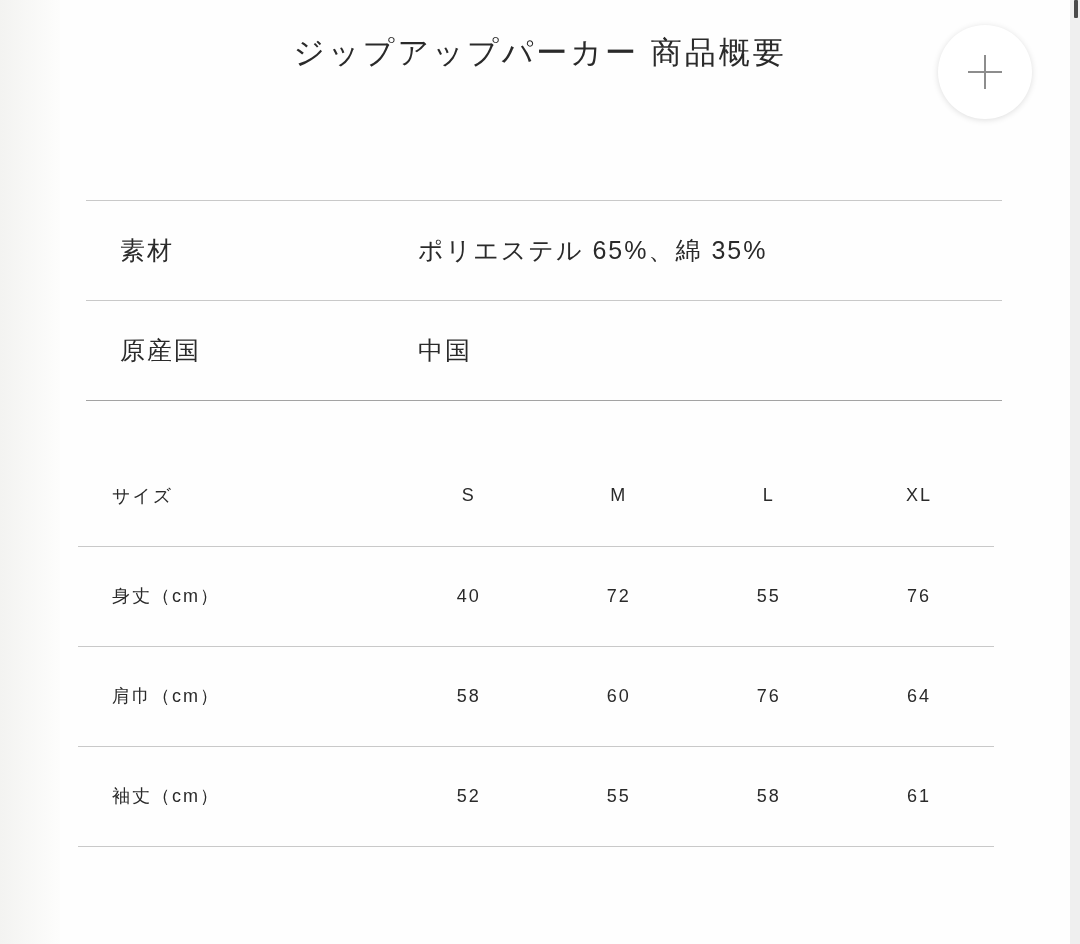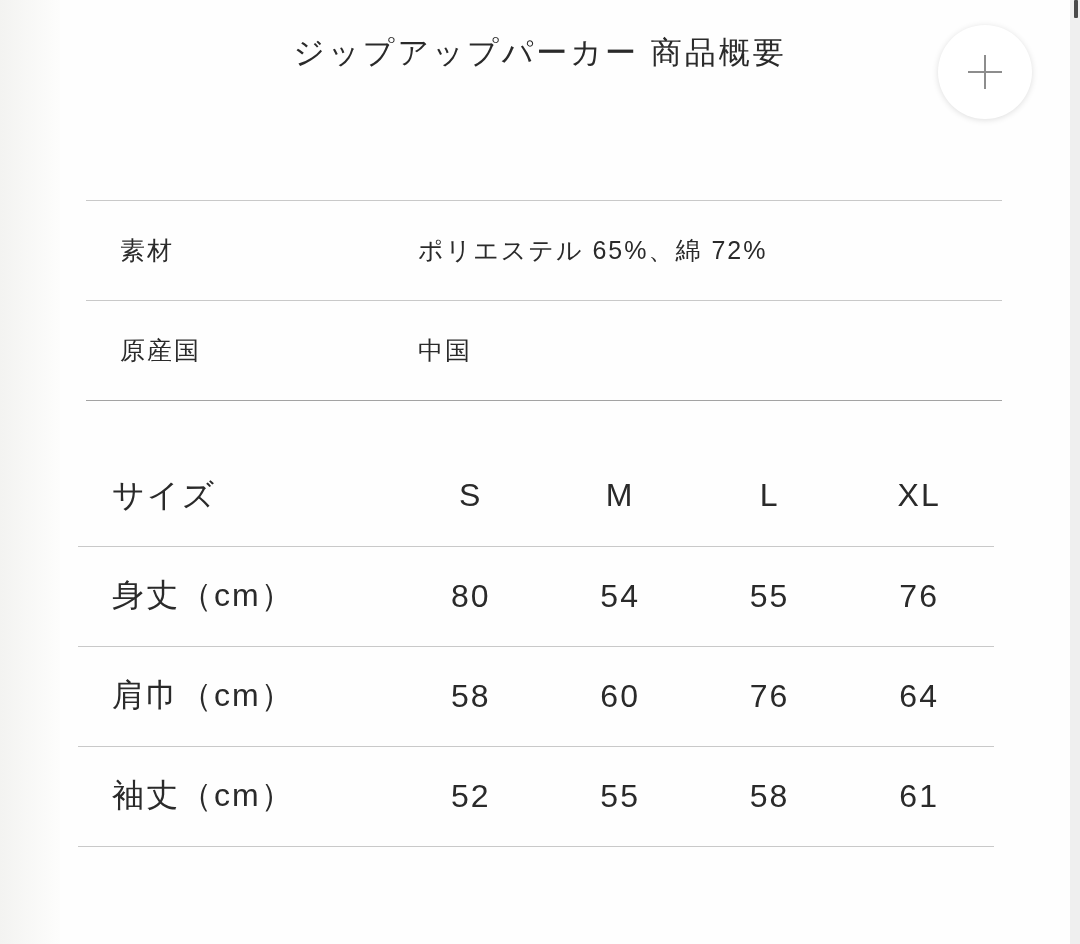--- a/index.html
+++ b/index.html
@@ -128,21 +128,21 @@
     position: absolute;
     left: 78px;
     top: 446px;
     width: 916px;
     border-collapse: collapse;
   }
   .size-table tr { height: 100px; }
   .size-table th, .size-table td {
     border-bottom: 1px solid #c9c9c9;
     font-weight: 500;
-    font-size: 32px;
+    font-size: 18px;
     letter-spacing: 2px;
     color: #2a2a2a;
     padding: 0;
   }
   .size-table th.rowhead, .size-table td.rowhead {
     text-align: left;
     padding-left: 34px;
     width: 290px;
     white-space: nowrap;
   }
@@ -160,42 +160,42 @@
   <div class="title">ジップアップパーカー 商品概要</div>
 
   <div class="plus-button">
     <span class="glyph"></span>
   </div>
 
   <table class="spec-table">
     <tbody>
       <tr>
         <td class="label">素材</td>
-        <td class="value">ポリエステル 65%、綿 72%</td>
+        <td class="value">ポリエステル 65%、綿 35%</td>
       </tr>
       <tr>
         <td class="label">原産国</td>
         <td class="value">中国</td>
       </tr>
     </tbody>
   </table>
 
   <table class="size-table">
     <tbody>
       <tr class="header">
         <th class="rowhead">サイズ</th>
         <th class="col">S</th>
         <th class="col">M</th>
         <th class="col">L</th>
         <th class="col">XL</th>
       </tr>
       <tr>
         <td class="rowhead">身丈（cm）</td>
-        <td class="col">80</td>
-        <td class="col">54</td>
+        <td class="col">40</td>
+        <td class="col">72</td>
         <td class="col">55</td>
         <td class="col">76</td>
       </tr>
       <tr>
         <td class="rowhead">肩巾（cm）</td>
         <td class="col">58</td>
         <td class="col">60</td>
         <td class="col">76</td>
         <td class="col">64</td>
       </tr>

